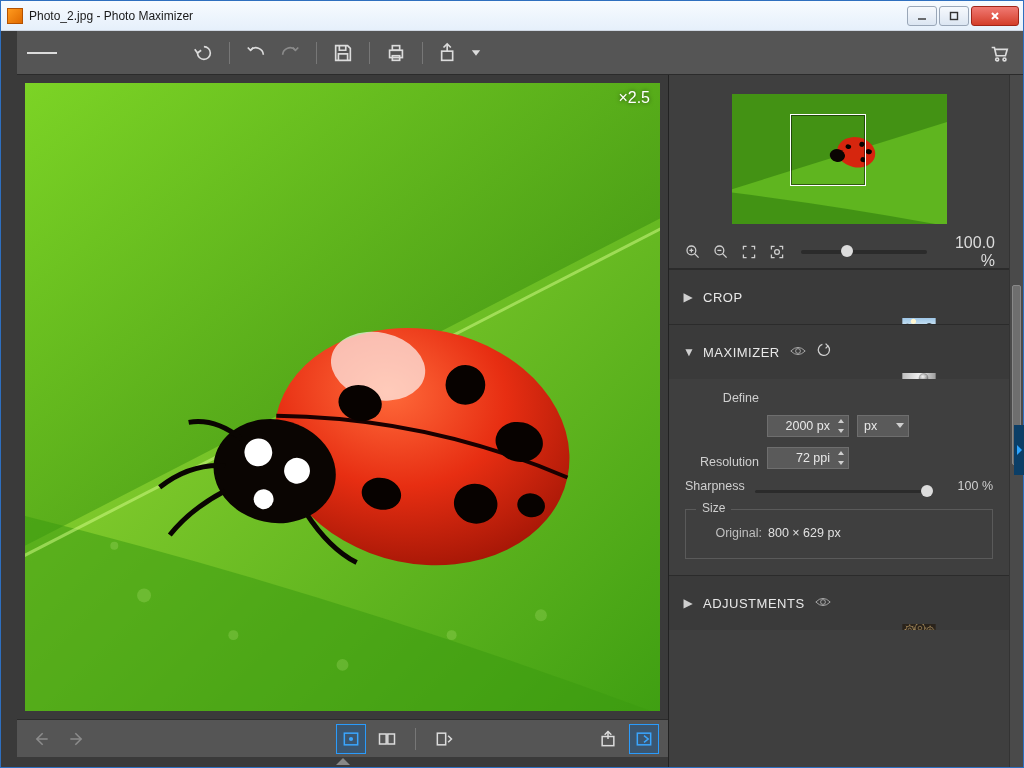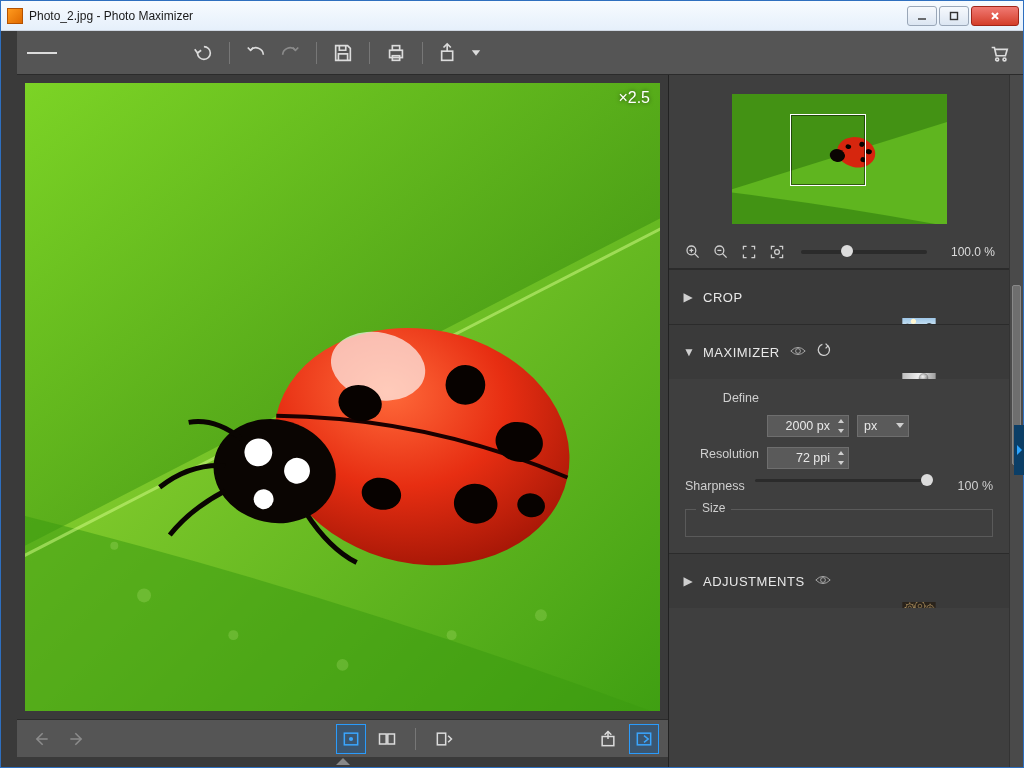--- a/index.html
+++ b/index.html
@@ -60,48 +60,48 @@
 .nav-preview { height: 160px; padding: 18px 40px 10px; display: flex; align-items: center; justify-content: center; }
 .nav-thumb { width: 215px; height: 130px; position: relative; overflow: hidden; }
 .nav-marquee { position: absolute; border: 1px solid #fff; box-shadow: 0 0 0 1px rgba(0,0,0,.5) inset; }
 
 
 .zoomrow { height: 34px; display: flex; align-items: center; padding: 0 14px; gap: 8px; border-bottom: 1px solid #2b2b2b; }
 .zoomrow .zi { width: 20px; height: 20px; display: flex; align-items: center; justify-content: center; }
 .zoomrow .zi svg { width: 16px; height: 16px; stroke: #cfcfcf; fill: none; stroke-width: 1.6; }
 .zoomrow .slider { flex: 1; height: 4px; background: #2b2b2b; position: relative; border-radius: 2px; margin: 0 6px; }
 .zoomrow .slider .knob { position: absolute; top: -5px; width: 12px; height: 12px; border-radius: 50%; background: #dcdcdc; left: 32%; }
-.zoomrow .pct { font-size: 12px; color: #dcdcdc; width: 54px; text-align: right; }
+.zoomrow .pct { font-size: 16px; color: #dcdcdc; width: 54px; text-align: right; }
 
 
 .section { border-top: 1px solid #2b2b2b; }
 .sec-head { height: 54px; display: flex; align-items: center; padding: 0 14px; gap: 10px; background: #3a3a3a; position: relative; overflow: hidden; }
 .sec-head .chev { width: 10px; text-align: center; color: #cfcfcf; font-size: 12px; }
 .sec-head .title { font-size: 13px; letter-spacing: .5px; color: #e8e8e8; }
 .sec-head .bgimg { position: absolute; right: 0; top: 0; bottom: 0; width: 180px; margin-top: 44px; }
 .sec-head .bgimg svg { width: 100%; height: 100%; }
 .sec-head.maxhead { background: #3a3a3a; }
 
 
 .sec-body { padding: 12px 16px 16px; display: flex; flex-direction: column; gap: 10px; font-size: 12.5px; color: #cfcfcf; }
-.form-row { display: flex; align-items: flex-start; gap: 8px; }
+.form-row { display: flex; align-items: flex-end; gap: 8px; }
 .form-row .lbl { width: 74px; text-align: right; color: #cfcfcf; }
 .sel, .numbox, .unitbox { background: #5a5a5a; border: 1px solid #6e6e6e; color: #e8e8e8; height: 22px; display: flex; align-items: center; }
 .sel { flex: 1; padding: 0 8px; position: relative; }
 .sel .dd { position: absolute; right: 6px; top: 7px; width: 0; height: 0; border-left: 4px solid transparent; border-right: 4px solid transparent; border-top: 5px solid #cfcfcf; }
 .numbox { width: 82px; justify-content: flex-end; padding-right: 18px; position: relative; }
 .numbox .spin { position: absolute; right: 0; top: 0; bottom: 0; width: 14px; display: flex; flex-direction: column; }
 .numbox .spin div { flex: 1; display: flex; align-items: center; justify-content: center; }
 .numbox .spin div::before { content: ""; width: 0; height: 0; border-left: 3px solid transparent; border-right: 3px solid transparent; }
 .numbox .spin .up::before { border-bottom: 4px solid #cfcfcf; }
 .numbox .spin .dn::before { border-top: 4px solid #cfcfcf; }
 .unitbox { width: 52px; padding: 0 6px; position: relative; }
 .unitbox .dd { position: absolute; right: 4px; top: 7px; width: 0; height: 0; border-left: 4px solid transparent; border-right: 4px solid transparent; border-top: 5px solid #cfcfcf; }
 
-.sharp-row { display: flex; align-items: flex-start; gap: 10px; }
+.sharp-row { display: flex; align-items: flex-end; gap: 10px; }
 .sharp-row .lbl2 { color: #cfcfcf; }
 .sharp-row .slider { flex: 1; height: 3px; background: #2b2b2b; position: relative; border-radius: 2px; }
 .sharp-row .slider .knob { position: absolute; top: -5px; right: 0; width: 12px; height: 12px; border-radius: 50%; background: #dcdcdc; }
 .sharp-row .pct { width: 50px; text-align: right; }
 
 .size-box { border: 1px solid #5a5a5a; margin-top: 6px; padding: 12px 14px 14px; position: relative; }
 .size-box .legend { position: absolute; top: -9px; left: 10px; background: #3f3f3f; padding: 0 6px; color: #cfcfcf; font-size: 12px; }
 .size-box .line { display: flex; gap: 6px; margin: 4px 0; font-size: 12.5px; }
 .size-box .k { width: 62px; text-align: right; color: #bfbfbf; }
 .size-box .v { color: #e0e0e0; }
@@ -488,20 +488,24 @@
               <div class="sharp-row">
                 <div class="lbl2">Sharpness</div>
                 <div class="slider">
                     <div class="knob"></div>
                   </div>
                 <div class="pct">100 %</div>
               </div>
 
               <div class="size-box">
                 <div class="legend">Size</div>
+                <div class="line">
+                    <div class="k">Original:</div>
+                    <div class="v">800 × 629 px</div>
+                  </div>
               </div>
             </div>
           </div>
 
           <div class="section">
             <div class="sec-head">
               <div class="chev">▶</div>
               <div class="title">ADJUSTMENTS</div>
               <div class="ico-eye"><svg viewBox="0 0 20 14">
                     <path d="M1 7 Q10 -2 19 7 Q10 16 1 7 Z"></path>

